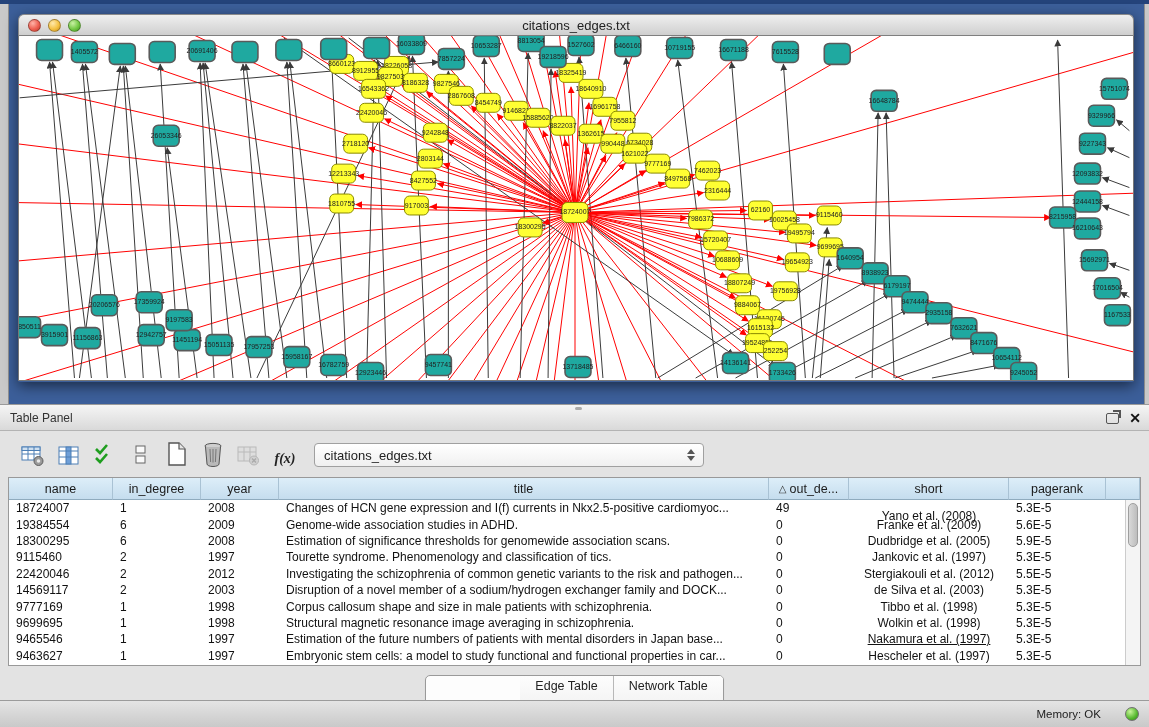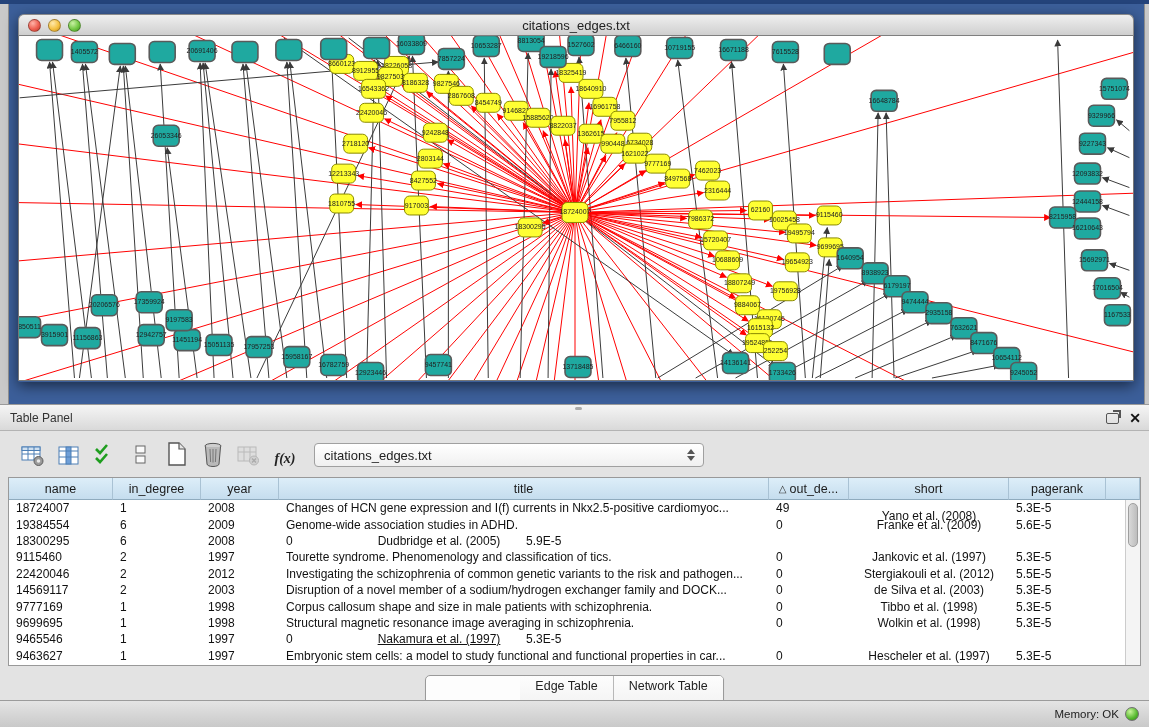--- a/index.html
+++ b/index.html
@@ -45,21 +45,21 @@
   .td.center { text-align:center; padding-left:0; }
   .vscroll { position:absolute; right:0; top:22px; bottom:0; width:15px; background:#f4f4f4; border-left:1px solid #ccc; }
   .vthumb { position:absolute; left:2px; right:2px; top:3px; height:44px; background:linear-gradient(90deg,#d9d9d9,#bdbdbd); border:1px solid #9e9e9e; border-radius:6px; }
 
   .tabs-row { display:flex; justify-content:center; margin-top:9px; }
   .segmented { display:flex; border:1px solid #9a9a9a; border-radius:5px; overflow:hidden; background:#fdfdfd; box-shadow:0 1px 1px rgba(0,0,0,.15); }
   .segment { padding:3px 15px; font-size:12.5px; color:#222; border-right:1px solid #b8b8b8; background:linear-gradient(#fdfdfd,#eee); cursor:default; }
   .segment:last-child { border-right:none; }
   .segment.selected { background:linear-gradient(#8a8a8a,#646464); color:#f2f2f2;margin-top:24px; }
 
-  .statusbar { position:absolute; left:0; bottom:0; width:1149px; height:27px; background:linear-gradient(#e4e4e4,#c9c9c9); border-top:1px solid #9b9b9b; display:flex; align-items:center; justify-content:flex-end; padding-right:10px; gap:6px;margin-top:16px; }
+  .statusbar { position:absolute; left:0; bottom:0; width:1149px; height:27px; background:linear-gradient(#e4e4e4,#c9c9c9); border-top:1px solid #9b9b9b; display:flex; align-items:center; justify-content:flex-end; padding-right:10px; gap:24px;margin-top:16px; }
   .mem-text { font-size:11.5px; color:#222; }
   .mem-orb { width:14px; height:14px; border-radius:50%; border:1px solid #6f6f6f; background:radial-gradient(circle at 35% 30%, #c9f59a, #55b82e 60%, #338312); }
 </style>
 </head>
 <body>
 
 <div class="desktop">
   <div class="sliver-left"></div>
   <div class="sliver-right"></div>
 
@@ -763,20 +763,21 @@
           <div class="td" style="width: 78px;">2009</div>
           <div class="td" style="width: 490px;">Genome-wide association studies in ADHD.</div>
           <div class="td" style="width: 80px;">0</div>
           <div class="td center" style="width: 160px;">Franke et al. (2009)</div>
           <div class="td" style="width: 97px;">5.6E-5</div>
         </div>
         <div class="tr">
           <div class="td" style="width: 104px;">18300295</div>
           <div class="td" style="width: 88px;">6</div>
           <div class="td" style="width: 78px;">2008</div>
+          <div class="td" style="width: 490px;">Estimation of significance thresholds for genomewide association scans.</div>
           <div class="td" style="width: 80px;">0</div>
           <div class="td center" style="width: 160px;">Dudbridge et al. (2005)</div>
           <div class="td" style="width: 97px;">5.9E-5</div>
         </div>
         <div class="tr">
           <div class="td" style="width: 104px;">9115460</div>
           <div class="td" style="width: 88px;">2</div>
           <div class="td" style="width: 78px;">1997</div>
           <div class="td" style="width: 490px;">Tourette syndrome. Phenomenology and classification of tics.</div>
           <div class="td" style="width: 80px;">0</div>
@@ -816,20 +817,21 @@
           <div class="td" style="width: 78px;">1998</div>
           <div class="td" style="width: 490px;">Structural magnetic resonance image averaging in schizophrenia.</div>
           <div class="td" style="width: 80px;">0</div>
           <div class="td center" style="width: 160px;">Wolkin et al. (1998)</div>
           <div class="td" style="width: 97px;">5.3E-5</div>
         </div>
         <div class="tr">
           <div class="td" style="width: 104px;">9465546</div>
           <div class="td" style="width: 88px;">1</div>
           <div class="td" style="width: 78px;">1997</div>
+          <div class="td" style="width: 490px;">Estimation of the future numbers of patients with mental disorders in Japan base...</div>
           <div class="td" style="width: 80px;">0</div>
           <div class="td center" style="width: 160px; text-decoration: underline;">Nakamura et al. (1997)</div>
           <div class="td" style="width: 97px;">5.3E-5</div>
         </div>
         <div class="tr">
           <div class="td" style="width: 104px;">9463627</div>
           <div class="td" style="width: 88px;">1</div>
           <div class="td" style="width: 78px;">1997</div>
           <div class="td" style="width: 490px;">Embryonic stem cells: a model to study functional and functional properties in car...</div>
           <div class="td" style="width: 80px;">0</div>

